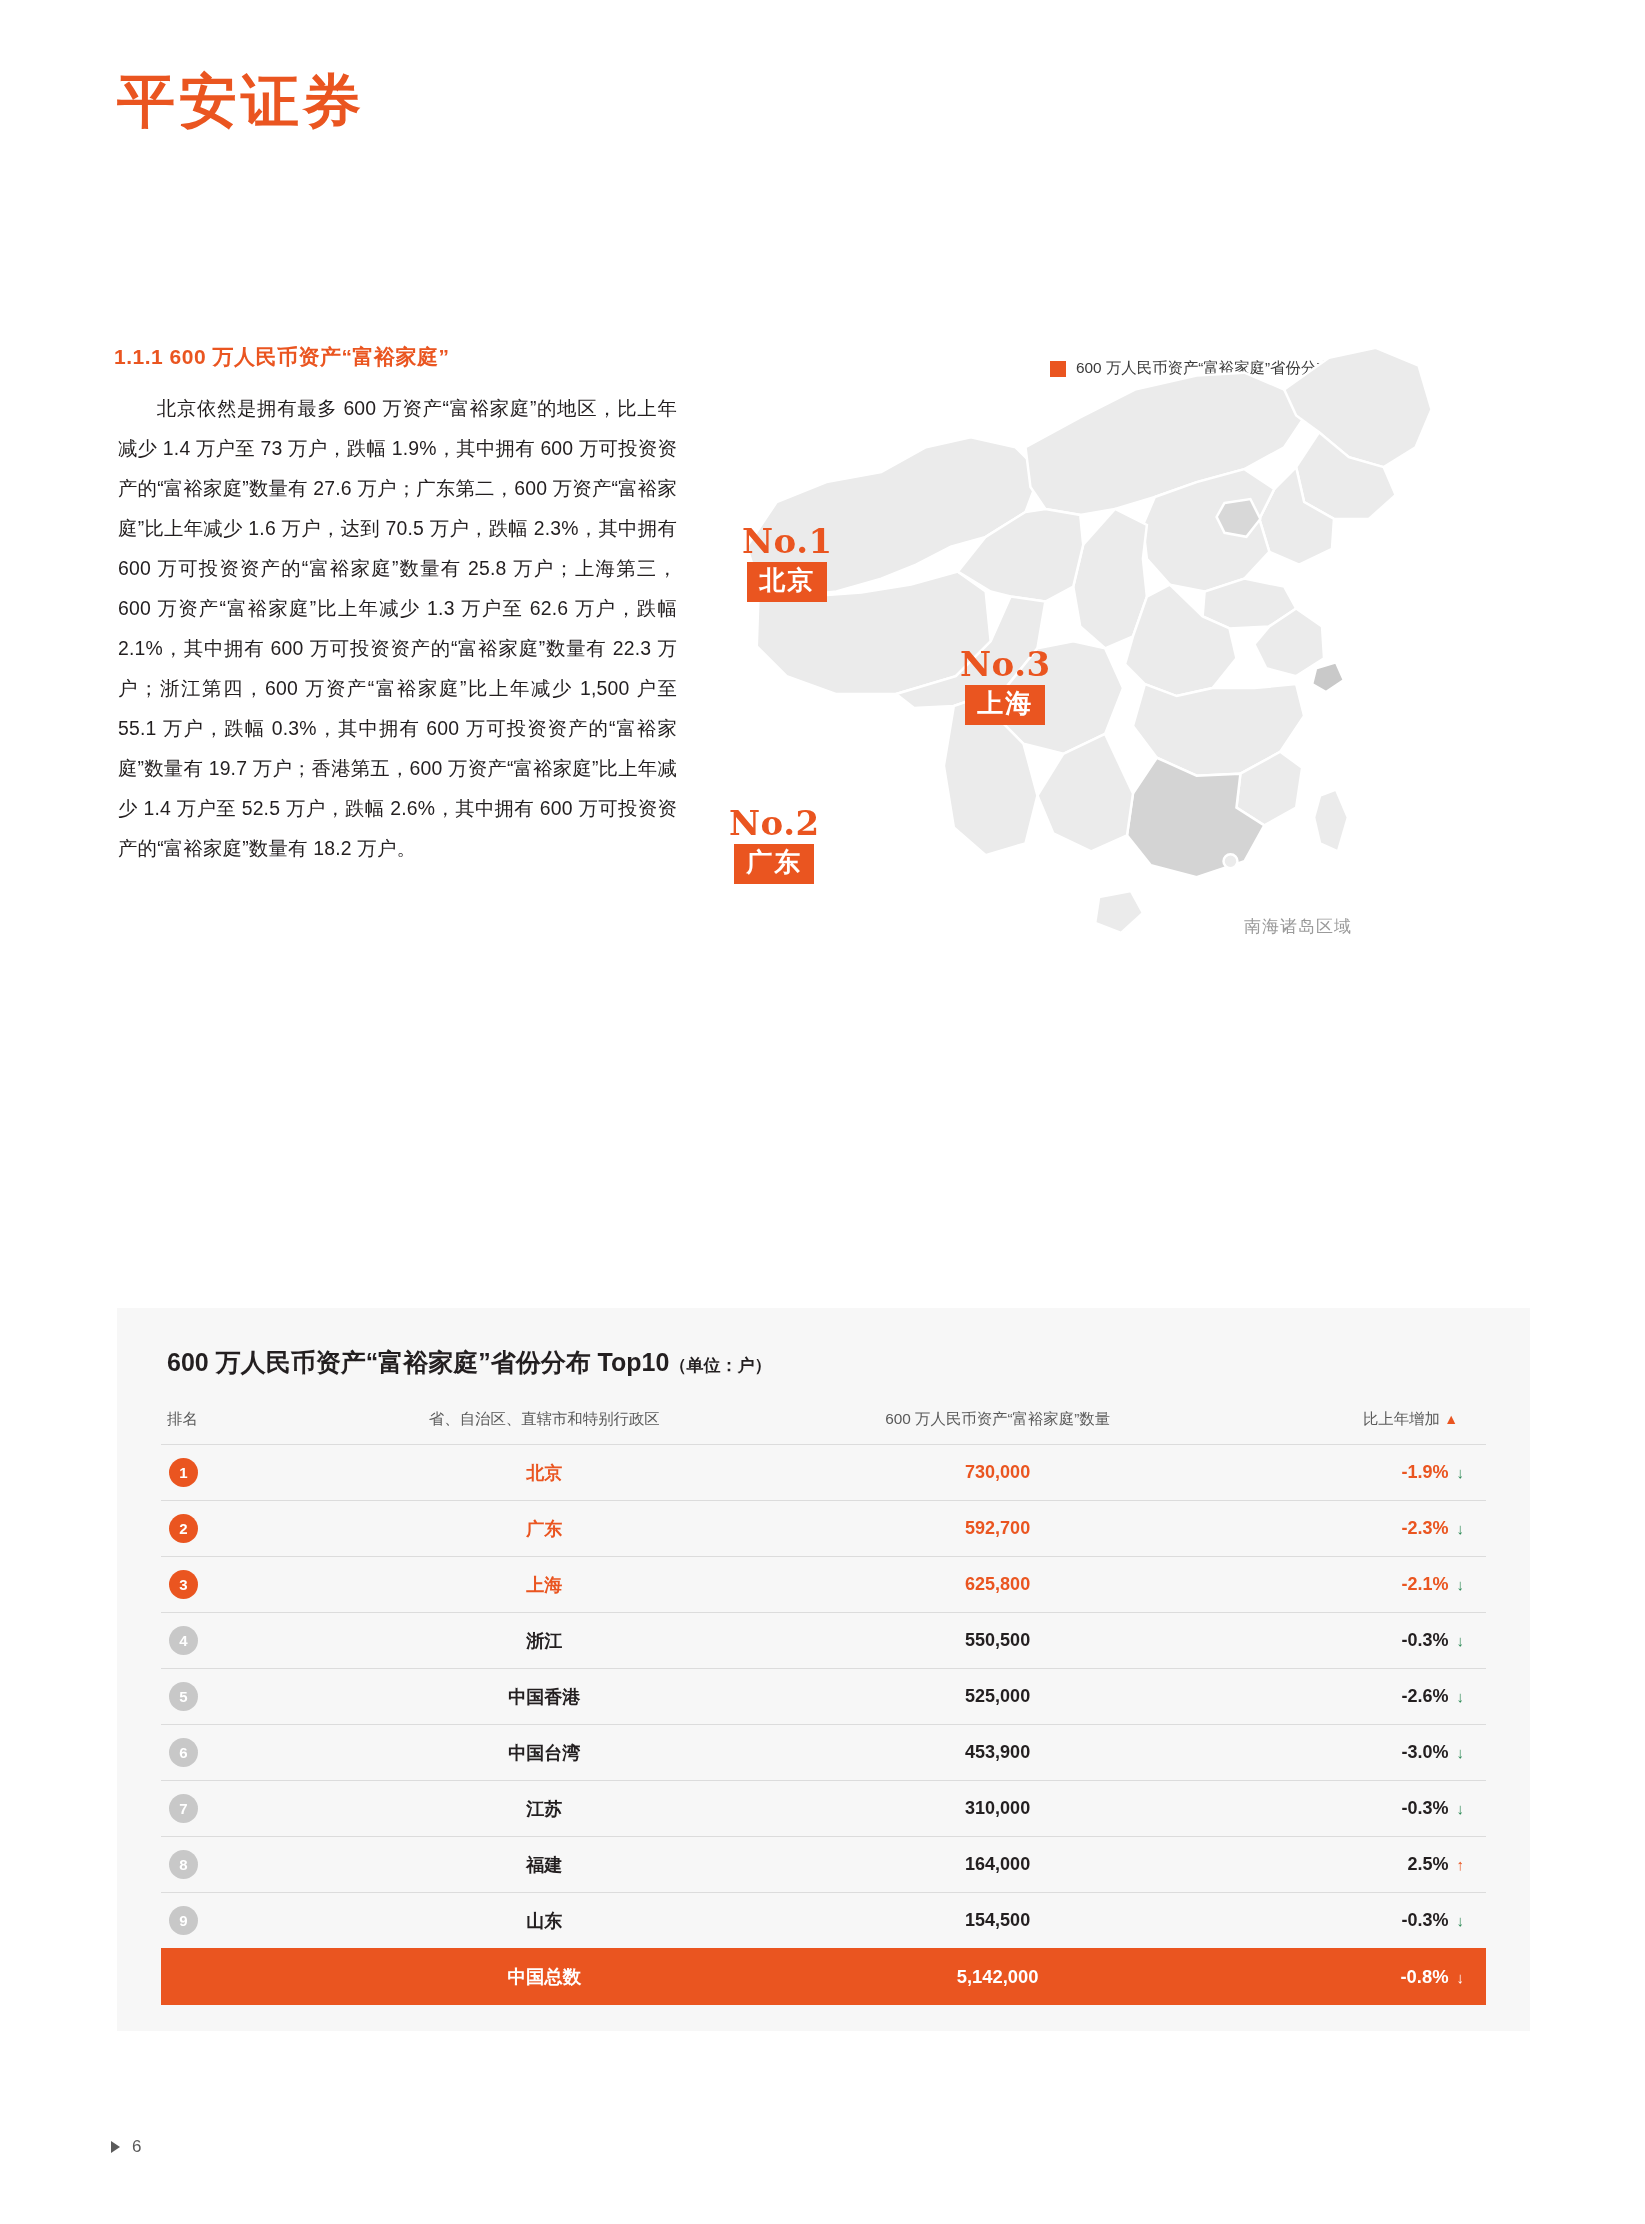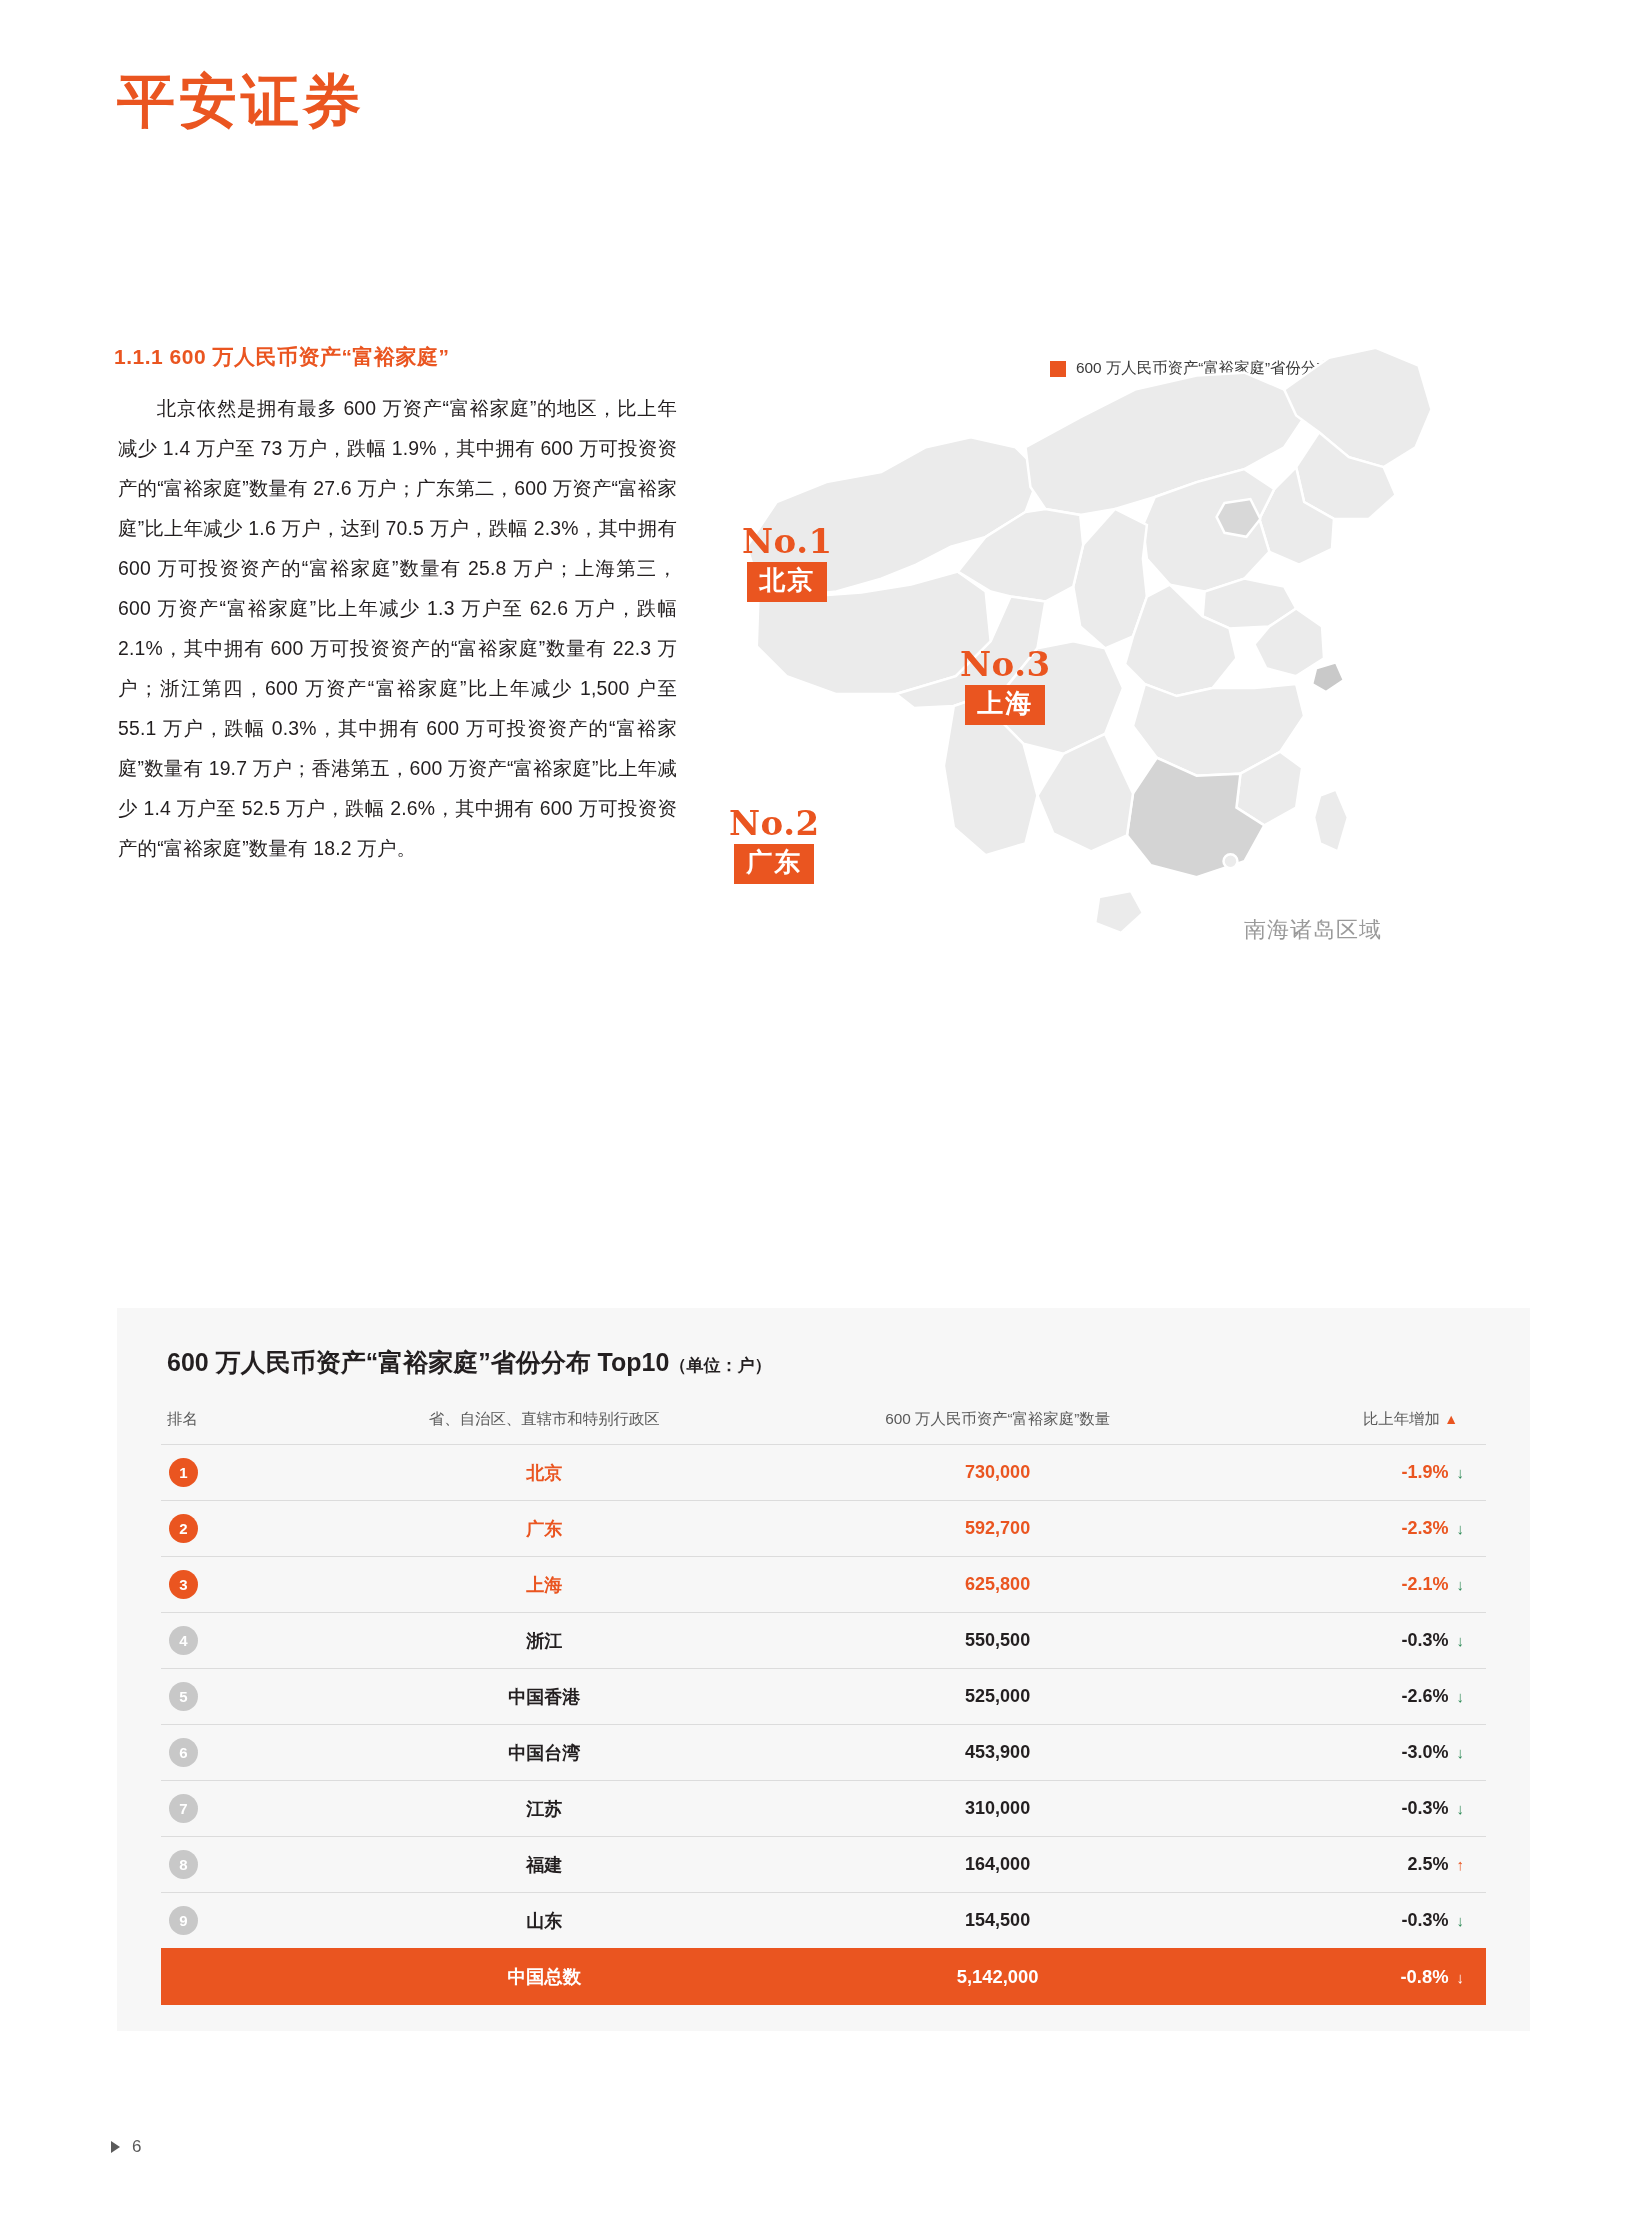--- a/index.html
+++ b/index.html
@@ -111,21 +111,21 @@
     margin-top: 2px;
     letter-spacing: 2px;
   }
   .marker-1 { left: 55px; top: 299px; margin-top: 46px; }
   .marker-3 { left: 273px; top: 468px; }
   .marker-2 { left: 42px; top: 627px; }
   .islands-note {
     position: absolute;
     left: 557px;
     top: 736px;
-    font-size: 22px;
+    font-size: 17px;
     color: #9a9a9a;
     letter-spacing: 1px;
   }
 
   
   .panel {
     position: absolute;
     left: 117px;
     top: 1308px;
     width: 1413px;

